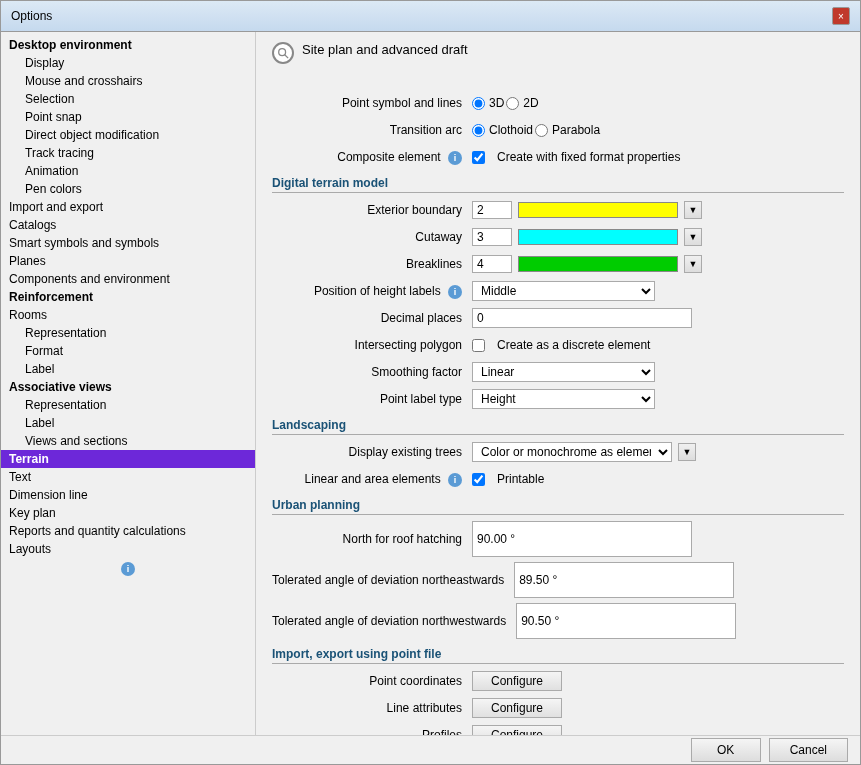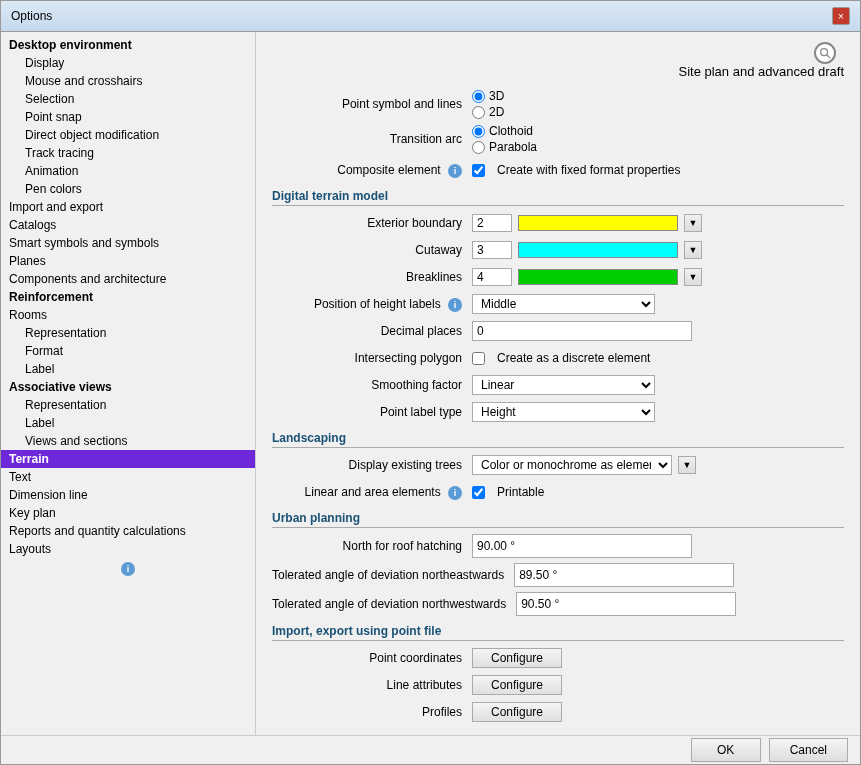--- a/index.html
+++ b/index.html
@@ -66,23 +66,22 @@
     .sidebar-item.level2 { padding-left: 24px; font-weight: normal; }
     .sidebar-item.bold { font-weight: bold; }
     .main-panel {
       flex: 1;
       padding: 10px 16px;
       overflow-y: auto;
       background: #f0f0f0;
     }
     .section-header-area {
       display: flex;
-      align-items: flex-end;
-      margin-bottom: 10px;
-      flex-direction: column;
+      align-items: flex-start;
+      margin-bottom: 28px;
     }
     .search-icon-circle {
       width: 22px; height: 22px;
       border: 2px solid #888;
       border-radius: 50%;
       display: flex; align-items: center; justify-content: center;
       margin-right: 8px;
       background: white;
     }
     .page-title {
@@ -105,21 +104,20 @@
       flex-shrink: 0;
     }
     .form-control-area {
       display: flex;
       align-items: center;
       gap: 6px;
       flex: 1;
     }
     .radio-group {
       display: flex;
-      flex-direction: column;
       gap: 2px;
     }
     .radio-row {
       display: flex;
       align-items: center;
       gap: 4px;
     }
     input[type="radio"] { cursor: pointer; }
     input[type="checkbox"] { cursor: pointer; }
     .section-divider {
@@ -184,21 +182,21 @@
       border: 1px solid #aaa;
       background: linear-gradient(to bottom, #f5f5f5, #e0e0e0);
       cursor: pointer;
       font-size: 12px;
       min-width: 90px;
     }
     .angle-input {
       border: 1px solid #aaa;
       background: white;
       padding: 1px 4px;
-      height: 24px;
+      height: 36px;
       width: 220px;
       font-size: 12px;
     }
     .bottom-bar {
       border-top: 1px solid #ccc;
       padding: 2px 12px;
       display: flex;
       align-items: center;
       justify-content: flex-end;
       gap: 8px;
@@ -246,21 +244,21 @@
       <div class="sidebar-item level2">Selection</div>
       <div class="sidebar-item level2">Point snap</div>
       <div class="sidebar-item level2">Direct object modification</div>
       <div class="sidebar-item level2">Track tracing</div>
       <div class="sidebar-item level2">Animation</div>
       <div class="sidebar-item level2">Pen colors</div>
       <div class="sidebar-item level1">Import and export</div>
       <div class="sidebar-item level1">Catalogs</div>
       <div class="sidebar-item level1">Smart symbols and symbols</div>
       <div class="sidebar-item level1">Planes</div>
-      <div class="sidebar-item level1">Components and architecture</div>
+      <div class="sidebar-item level1">Components and environment</div>
       <div class="sidebar-item level1 bold">Reinforcement</div>
       <div class="sidebar-item level1">Rooms</div>
       <div class="sidebar-item level2">Representation</div>
       <div class="sidebar-item level2">Format</div>
       <div class="sidebar-item level2">Label</div>
       <div class="sidebar-item level1 bold">Associative views</div>
       <div class="sidebar-item level2">Representation</div>
       <div class="sidebar-item level2">Label</div>
       <div class="sidebar-item level2">Views and sections</div>
       <div class="sidebar-item level1 bold selected">Terrain</div>

